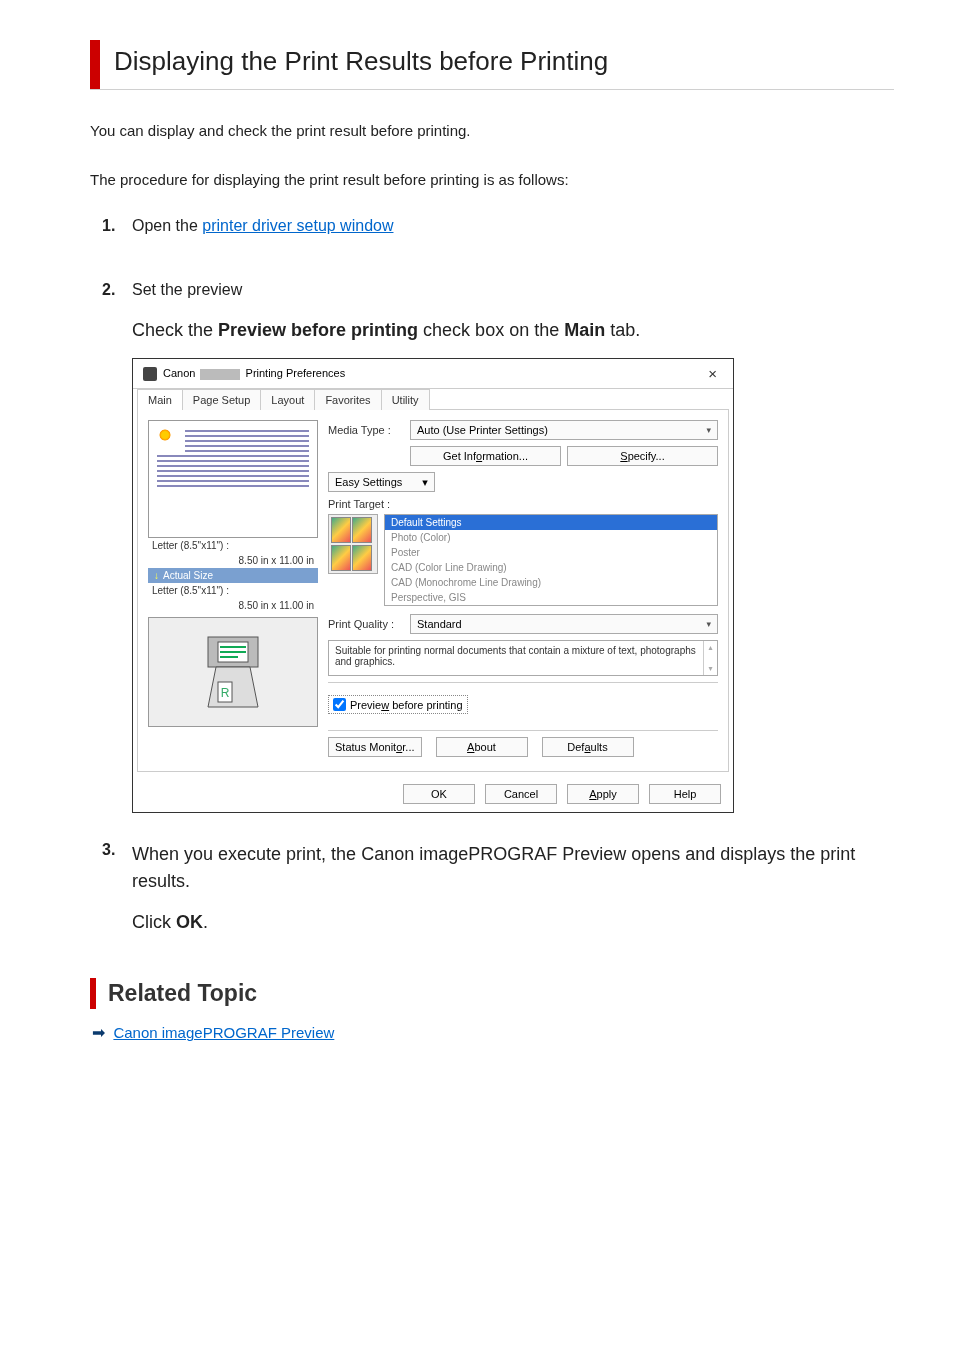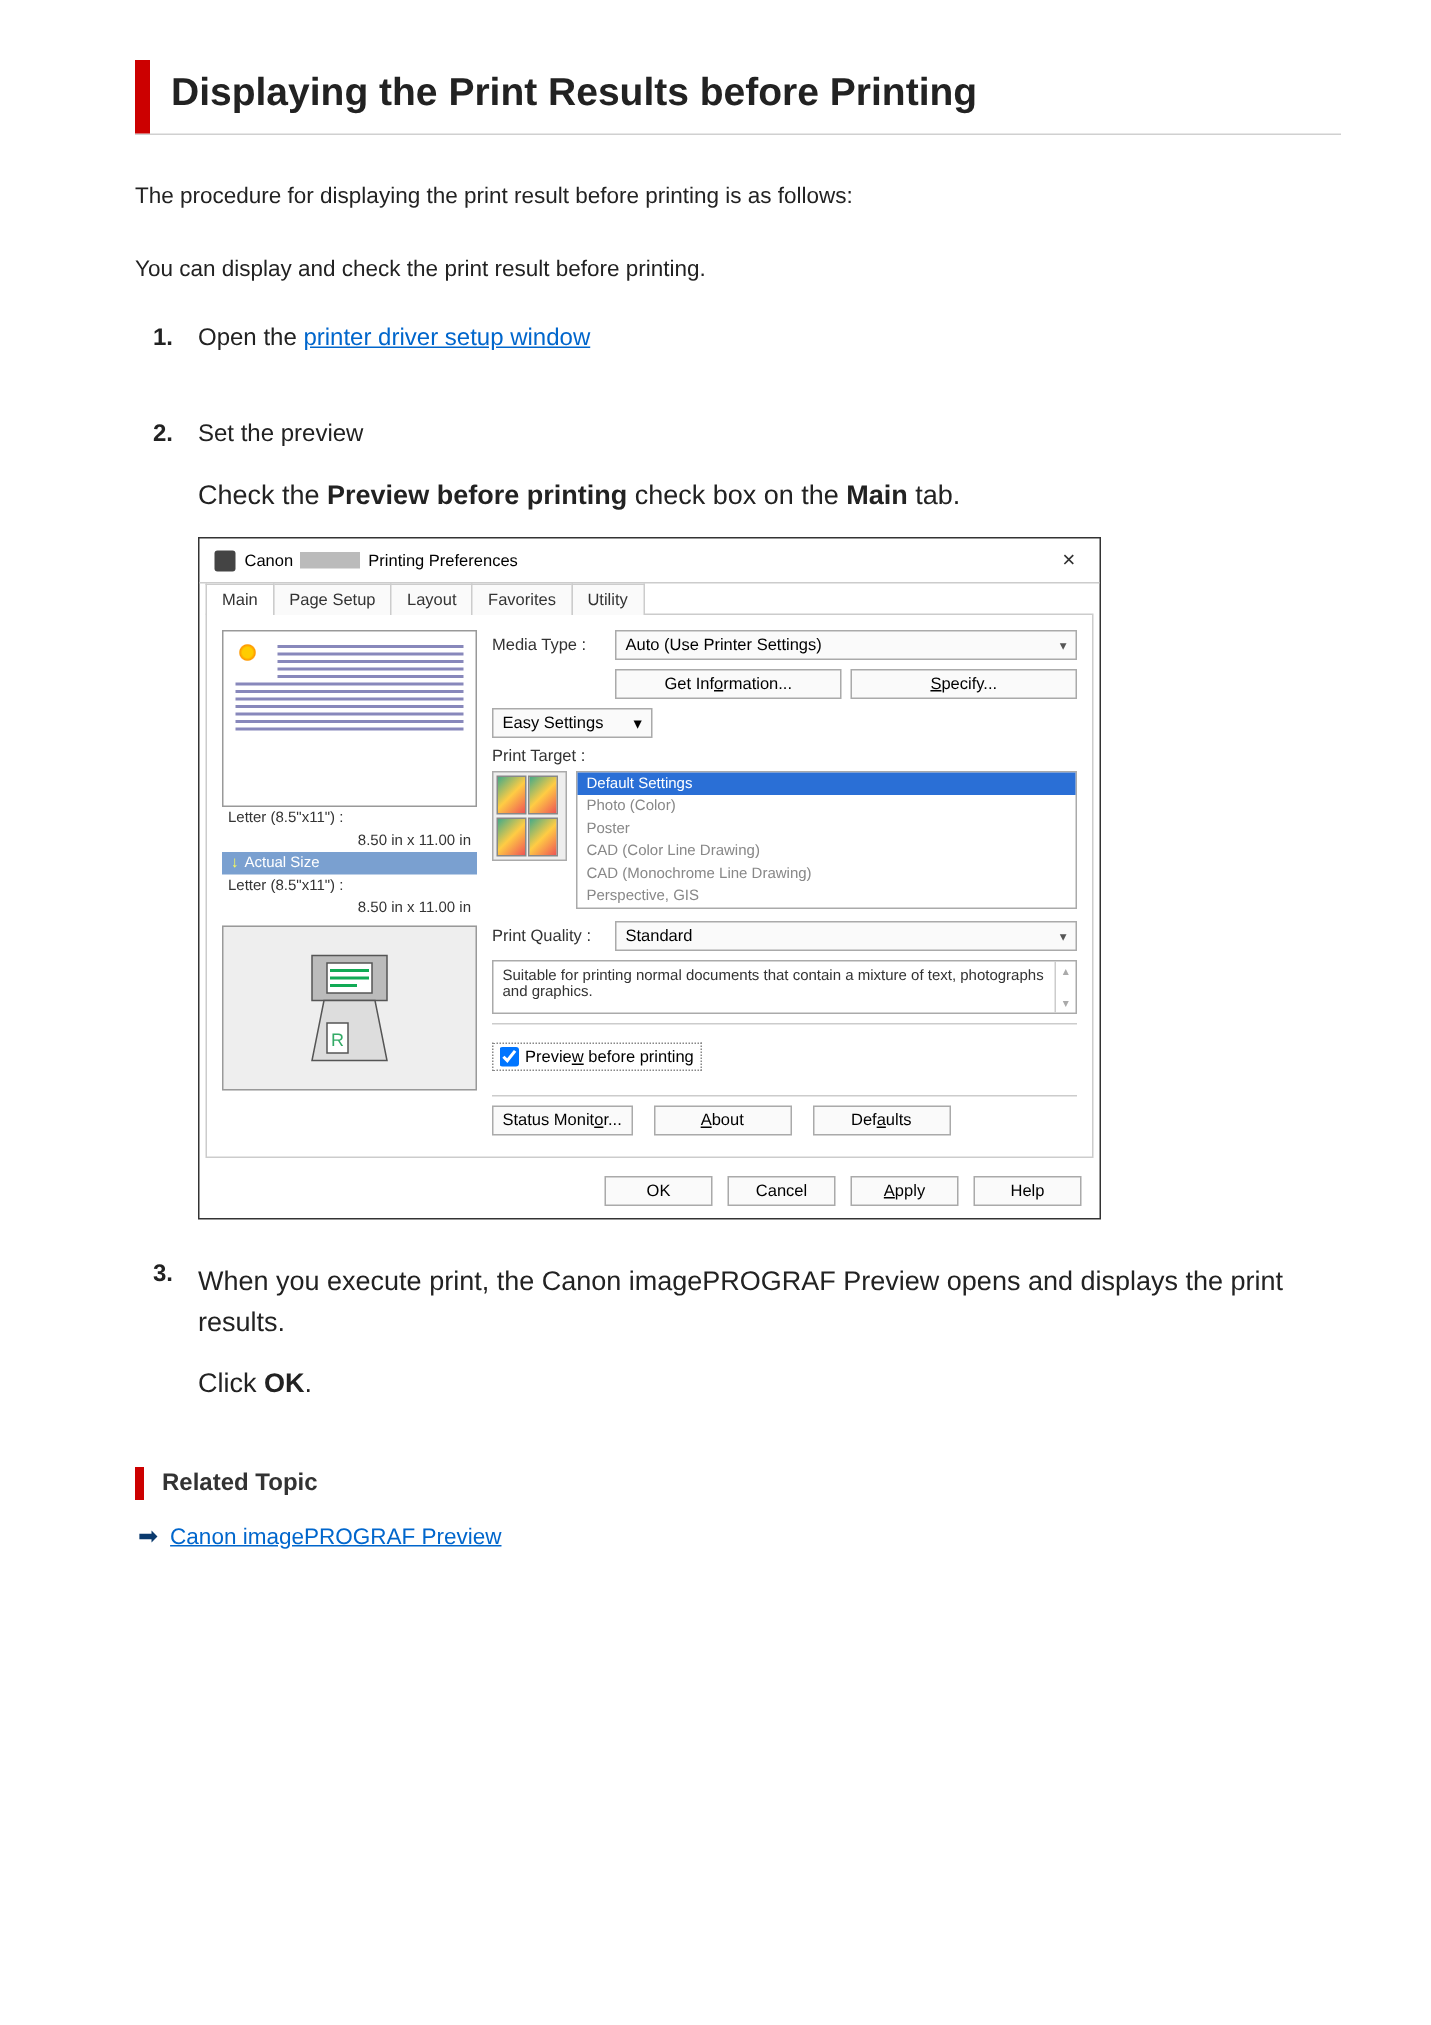--- a/index.html
+++ b/index.html
@@ -19,21 +19,21 @@
     align-items: stretch;
     margin-bottom: 30px;
   }
   .title-accent {
     width: 10px;
     background: #cc0000;
     margin-right: 14px;
   }
   .page-title {
     font-size: 26px;
-    font-weight: bold;
+    font-weight: normal;
     color: #222;
     padding: 6px 0 12px 0;
   }
   .body-text {
     font-size: 15px;
     color: #222;
     margin: 0 0 26px 0;
     line-height: 1.5;
   }
   .step-list { margin-left: 12px; }
@@ -290,21 +290,21 @@
     display: flex;
     align-items: stretch;
     margin: 24px 0 14px 0;
   }
   .related-accent {
     width: 6px;
     background: #cc0000;
     margin-right: 12px;
   }
   .related-title {
-    font-size: 16px;
+    font-size: 23px;
     font-weight: bold;
     color: #333;
     padding: 2px 0;
   }
   .related-link {
     display: flex;
     align-items: center;
     gap: 8px;
     font-size: 15px;
     margin-left: 2px;
@@ -321,22 +321,22 @@
 </head>
 <body>
 
 <div class="content">
 
   <div class="title-bar">
     <div class="title-accent"></div>
     <div class="page-title">Displaying the Print Results before Printing</div>
   </div>
 
+  <p class="body-text">You can display and check the print result before printing.</p>
   <p class="body-text">The procedure for displaying the print result before printing is as follows:</p>
-  <p class="body-text">You can display and check the print result before printing.</p>
 
   <div class="step-list">
 
     <div class="step">
       <div class="step-num">1.</div>
       <div class="step-body">
         <div class="step-title">
           <span>Open the </span><a href="#">printer driver setup window</a>
         </div>
       </div>

